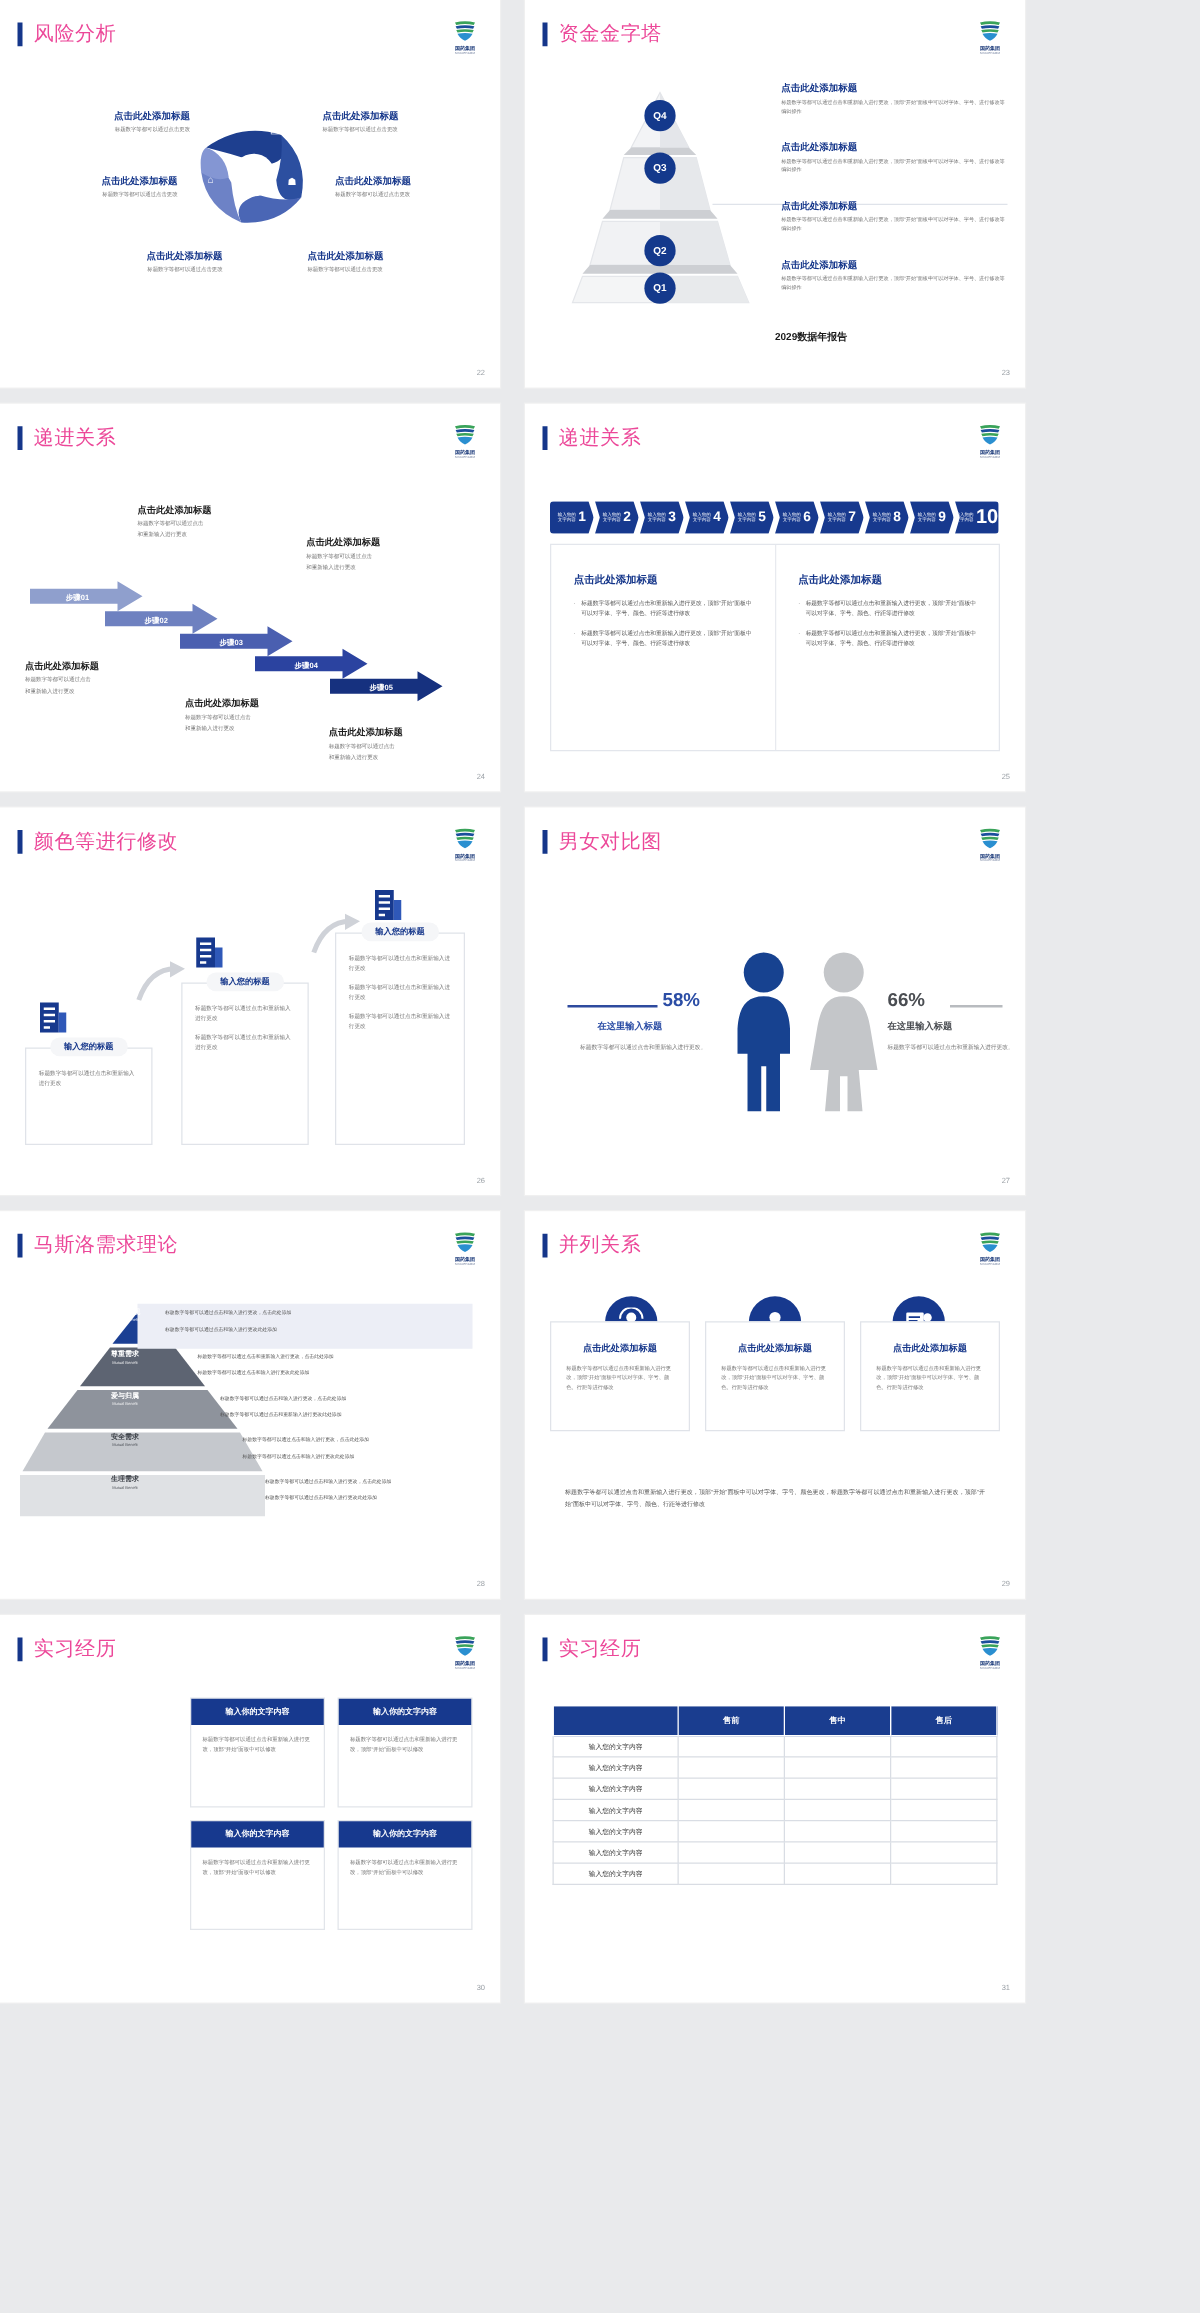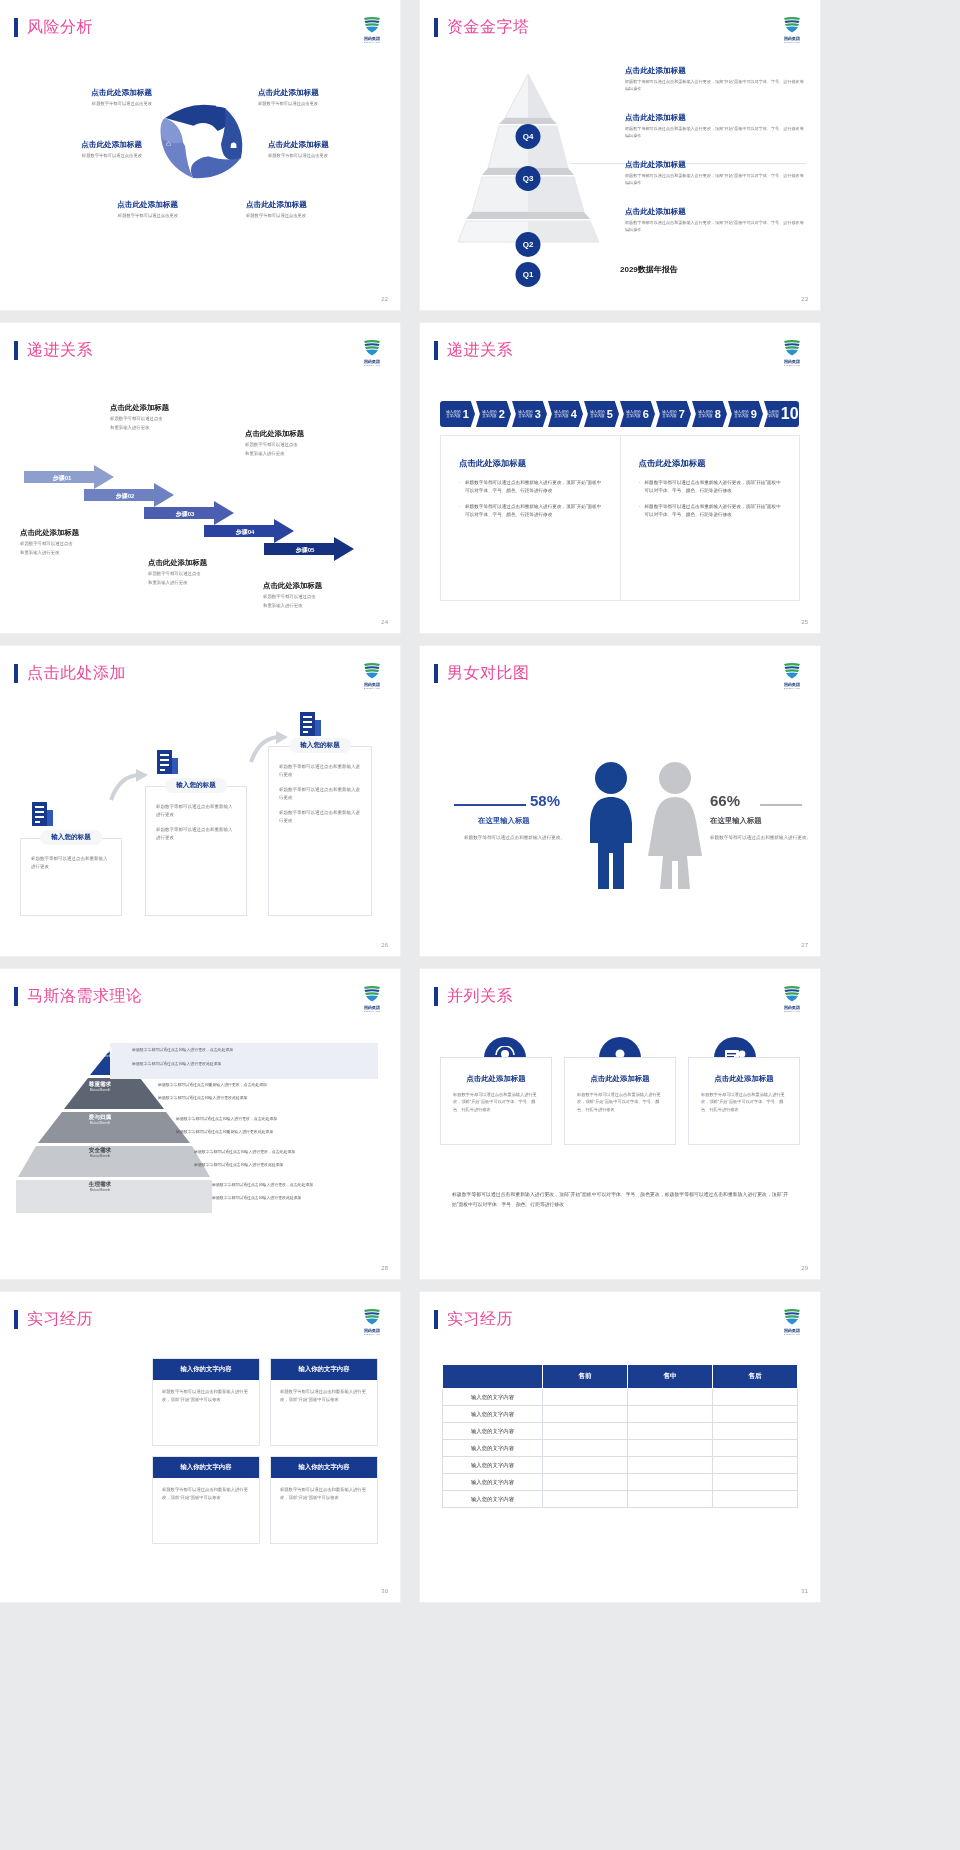--- a/index.html
+++ b/index.html
@@ -24,21 +24,21 @@
 
   
   .s22 .lbl { position:absolute; }
   .s22 .lbl .t { font-size:7.6px; font-weight:bold; color:#15368a; white-space:nowrap; }
   .s22 .lbl .d { font-size:4.3px; color:#777; margin-top:3px; white-space:nowrap; }
 
   
   .pyr { position:absolute; left:36px; top:70px; width:145px; height:175px; }
   .qbadge { position:absolute; width:25px; height:25px; border-radius:50%; background:#14398c;
             color:#fff; font-size:8px; font-weight:bold; display:flex; align-items:center;
-            justify-content:center; left:50%; transform:translateX(-50%);margin-top:44px; }
+            justify-content:center; left:50%; transform:translateX(-50%); }
   .s23 .item { position:absolute; left:205px; width:180px; }
   .s23 .item .t { font-size:7.6px; font-weight:bold; color:#15368a; }
   .s23 .item .d { font-size:4.1px; color:#777; line-height:1.6; margin-top:3px; }
   .s23 .rept { position:absolute; left:200px; bottom:35px; font-size:8px; font-weight:bold; color:#1a1a1a; }
   .s23 .hl { position:absolute; left:150px; right:14px; top:163px; height:1px; background:#dfe3ea; }
   .s24 .cap { position:absolute; }
   .s24 .cap .t { font-size:7.4px; font-weight:bold; color:#1a1a1a; white-space:nowrap; }
   .s24 .cap .d { font-size:4.4px; color:#777; line-height:1.7; margin-top:2px; }
 
   
@@ -365,21 +365,21 @@
     </div>
     <div class="pagenum">25</div>
   </div>
 </div>
 
 <div class="row">
 
   <div class="slide s26">
     <div class="slide-head">
       <div class="accent"></div>
-      <div class="stitle">点击此处添加</div>
+      <div class="stitle">颜色等进行修改</div>
     </div>
     <div class="logo">
       <svg width="28" height="20" viewBox="0 0 28 20">
         <path d="M6 3 Q14 1 22 3 L21 5 Q14 3.4 7 5 Z" fill="#3aa35a"></path>
         <path d="M6.5 6 Q14 4.3 21.5 6 L20.5 8 Q14 6.6 7.5 8 Z" fill="#1b4f9c"></path>
         <path d="M7 9 Q14 7.6 21 9 L20 11 Q14 9.8 8 11 Z" fill="#3aa35a"></path>
         <path d="M8 12 Q14 10.9 20 12 Q18 16 14 17.5 Q10 16 8 12 Z" fill="#2a8fd0"></path>
       </svg>
       <div class="lname">国药集团</div>
       <div class="lsub">SINOPHARM</div>

